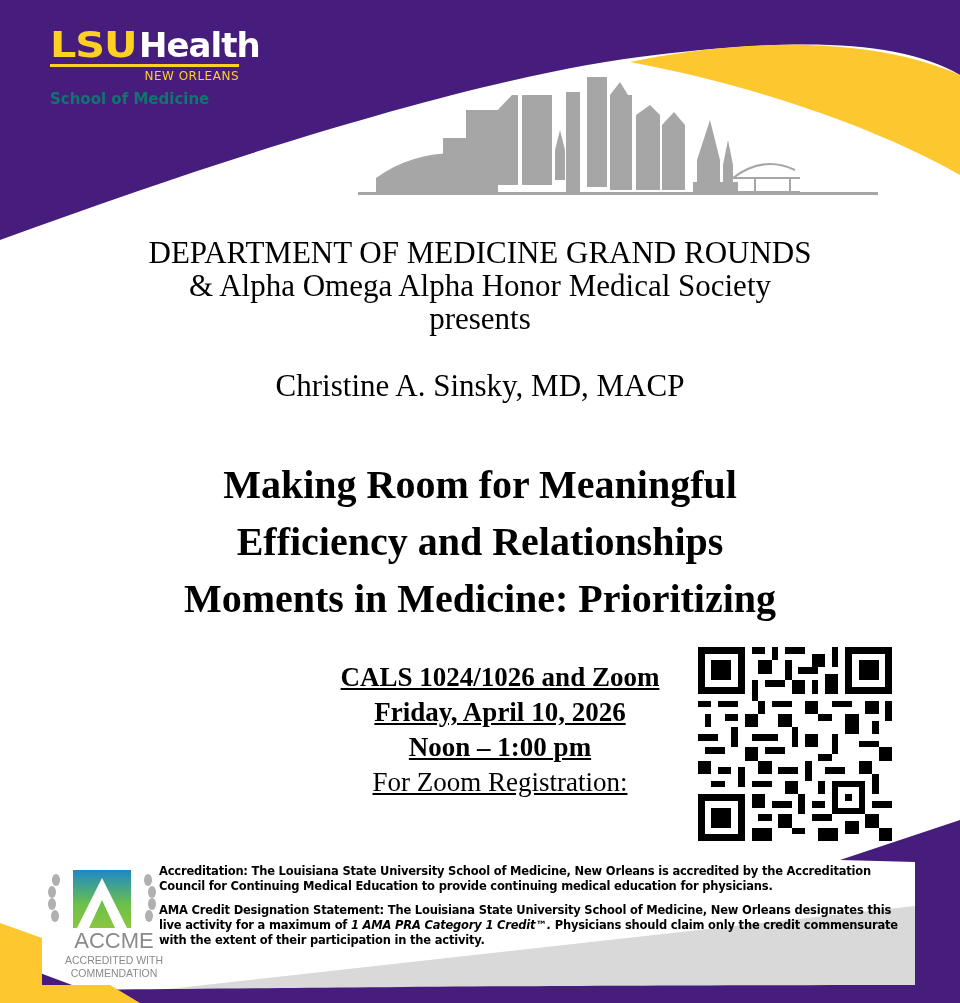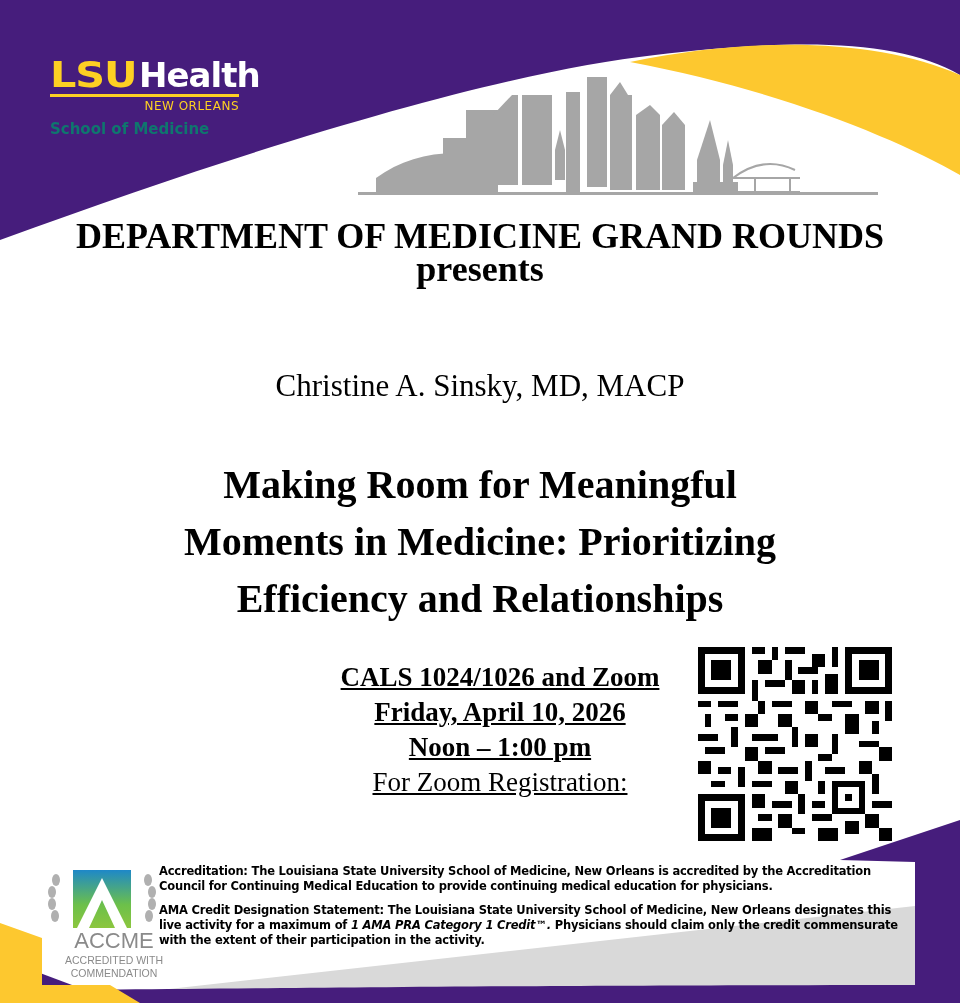--- a/index.html
+++ b/index.html
@@ -6,42 +6,42 @@
   body {
     width: 960px; height: 1003px; position: relative; overflow: hidden;
     background: #ffffff;
     font-family: "Liberation Serif", serif;
     color: #000;
   }
   .abs { position: absolute; }
   #bg-svg { position: absolute; left: 0; top: 0; width: 960px; height: 1003px; }
 
   .logo { left: 50px; top: 28px; }
-  .logo-row { display: flex; align-items: center; margin-top: 30px; }
+  .logo-row { display: flex; align-items: center; }
   .logo-lsu {
     font-family: "DejaVu Sans", sans-serif; font-weight: bold; font-size: 36px;
     color: #fdd023; letter-spacing: -1px; line-height: 34px;
     transform: scaleX(1.15); transform-origin: left bottom; margin-right: 14px;
   }
   .logo-health {
     font-family: "DejaVu Sans", sans-serif; font-weight: bold; font-size: 34px;
     color: #ffffff; line-height: 34px; letter-spacing: -1px;
   }
   .logo-bar { width: 189px; height: 3px; background: #fdd023; margin-top: 2px; }
   .logo-city {
     font-family: "DejaVu Sans", sans-serif; font-weight: normal; font-size: 12px;
     color: #fdd023; text-align: right; width: 189px; margin-top: 2px; letter-spacing: 0.5px;
   }
   .logo-school {
     font-family: "DejaVu Sans", sans-serif; font-weight: bold; font-size: 15px;
     color: #0f766e; margin-top: 7px;
   }
 
   .center { left: 0; width: 960px; text-align: center; }
-  .dept { top: 220px; font-size: 36px; font-weight: bold; line-height: 33px; }
+  .dept { top: 236px; font-size: 31px; font-weight: normal; line-height: 33px; }
   .speaker { top: 368px; font-size: 31px; font-weight: normal; }
   .title { top: 456px; font-size: 40px; font-weight: bold; line-height: 57px; }
 
   .details { left: 270px; width: 460px; text-align: center; top: 660px; }
   .details div { font-size: 27px; line-height: 35px; font-weight: bold; text-decoration: underline; }
   .details .reg { font-weight: normal; }
 
   .qr { left: 697px; top: 647px; width: 196px; height: 194px; }
 
   .accme { left: 42px; top: 866px; width: 120px; height: 118px; }
@@ -101,29 +101,30 @@
     <span class="logo-lsu">LSU</span>
     <span class="logo-health">Health</span>
   </div>
   <div class="logo-bar"></div>
   <div class="logo-city">NEW ORLEANS</div>
   <div class="logo-school">School of Medicine</div>
 </div>
 
 <div class="abs center dept">
   <div>DEPARTMENT OF MEDICINE GRAND ROUNDS</div>
+  <div>&amp; Alpha Omega Alpha Honor Medical Society</div>
   <div>presents</div>
 </div>
 
 <div class="abs center speaker">Christine A. Sinsky, MD, MACP</div>
 
 <div class="abs center title">
   <div>Making Room for Meaningful</div>
+  <div>Efficiency and Relationships</div>
   <div>Moments in Medicine: Prioritizing</div>
-  <div>Efficiency and Relationships</div>
 </div>
 
 <div class="abs details">
   <div>CALS 1024/1026 and Zoom</div>
   <div>Friday, April 10, 2026</div>
   <div>Noon – 1:00 pm</div>
   <div class="reg">For Zoom Registration:</div>
 </div>
 
 <svg class="abs qr" viewBox="0 0 29 29" shape-rendering="crispEdges">

